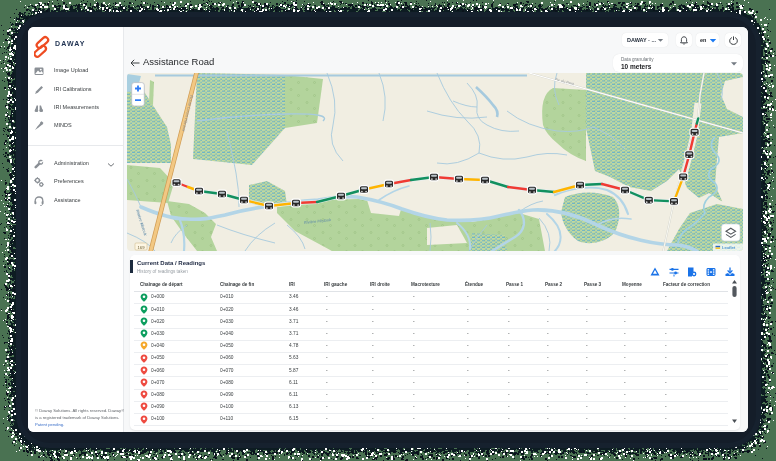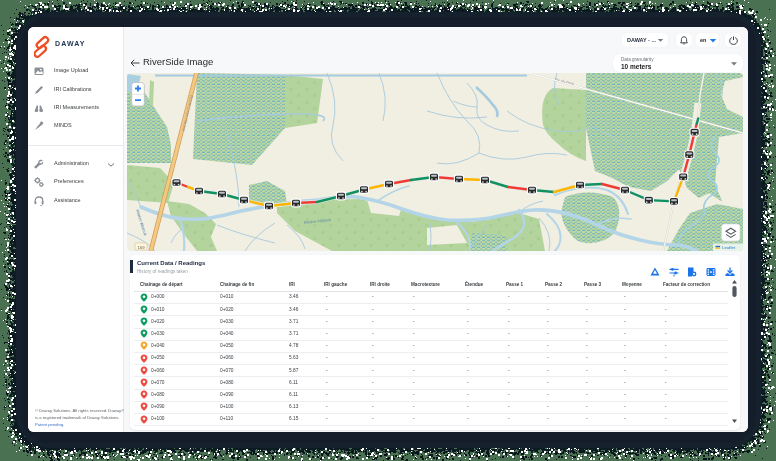--- a/index.html
+++ b/index.html
@@ -131,21 +131,21 @@
 </div>
 <div class="tinybox" style="left:601px;top:6px;width:16px;height:14px">
 <svg class="abs" style="left:3.5px;top:2.5px" width="9" height="9" viewBox="0 0 9 9">
           <path d="M2.8,1.6 C1.5,2.2 0.7,3.4 0.7,4.9 C0.7,7 2.4,8.4 4.5,8.4 C6.6,8.4 8.3,7 8.3,4.9 C8.3,3.4 7.5,2.2 6.2,1.6" fill="none" stroke="#3c4043" stroke-width="1"></path>
           <line x1="4.5" y1="0.4" x2="4.5" y2="4" stroke="#3c4043" stroke-width="1"></line>
         </svg>
 </div>
 <svg class="abs" style="left:6px;top:32px" width="10" height="8" viewBox="0 0 10 8">
         <path d="M4.2,0.8 L1,4 L4.2,7.2 M1.2,4 L9.5,4" fill="none" stroke="#3c4043" stroke-width="1"></path>
       </svg>
-<div class="abs" style="left:19px;top:28.5px;font-size:9.5px;color:#26282b">RiverSide Image</div>
+<div class="abs" style="left:19px;top:28.5px;font-size:9.5px;color:#26282b">Assistance Road</div>
 <div class="tinybox" style="left:489px;top:27px;width:130px;height:18px;border-radius:6px">
 <div class="abs" style="left:8px;top:2.5px;font-size:4.6px;color:#6b7075">Data granularity</div>
 <div class="abs" style="left:8px;top:8.5px;font-size:6.5px;font-weight:bold;color:#202124">10 meters</div>
 <svg class="abs" style="left:117px;top:7px" width="8" height="6" viewBox="0 0 8 6">
           <path d="M1,1.2 L4,4.4 L7,1.2 Z" fill="#737a82"></path>
         </svg>
 </div>
 
 <svg class="abs" style="left:3px;top:46px;border-radius:4px" width="616" height="178">
 <defs>

